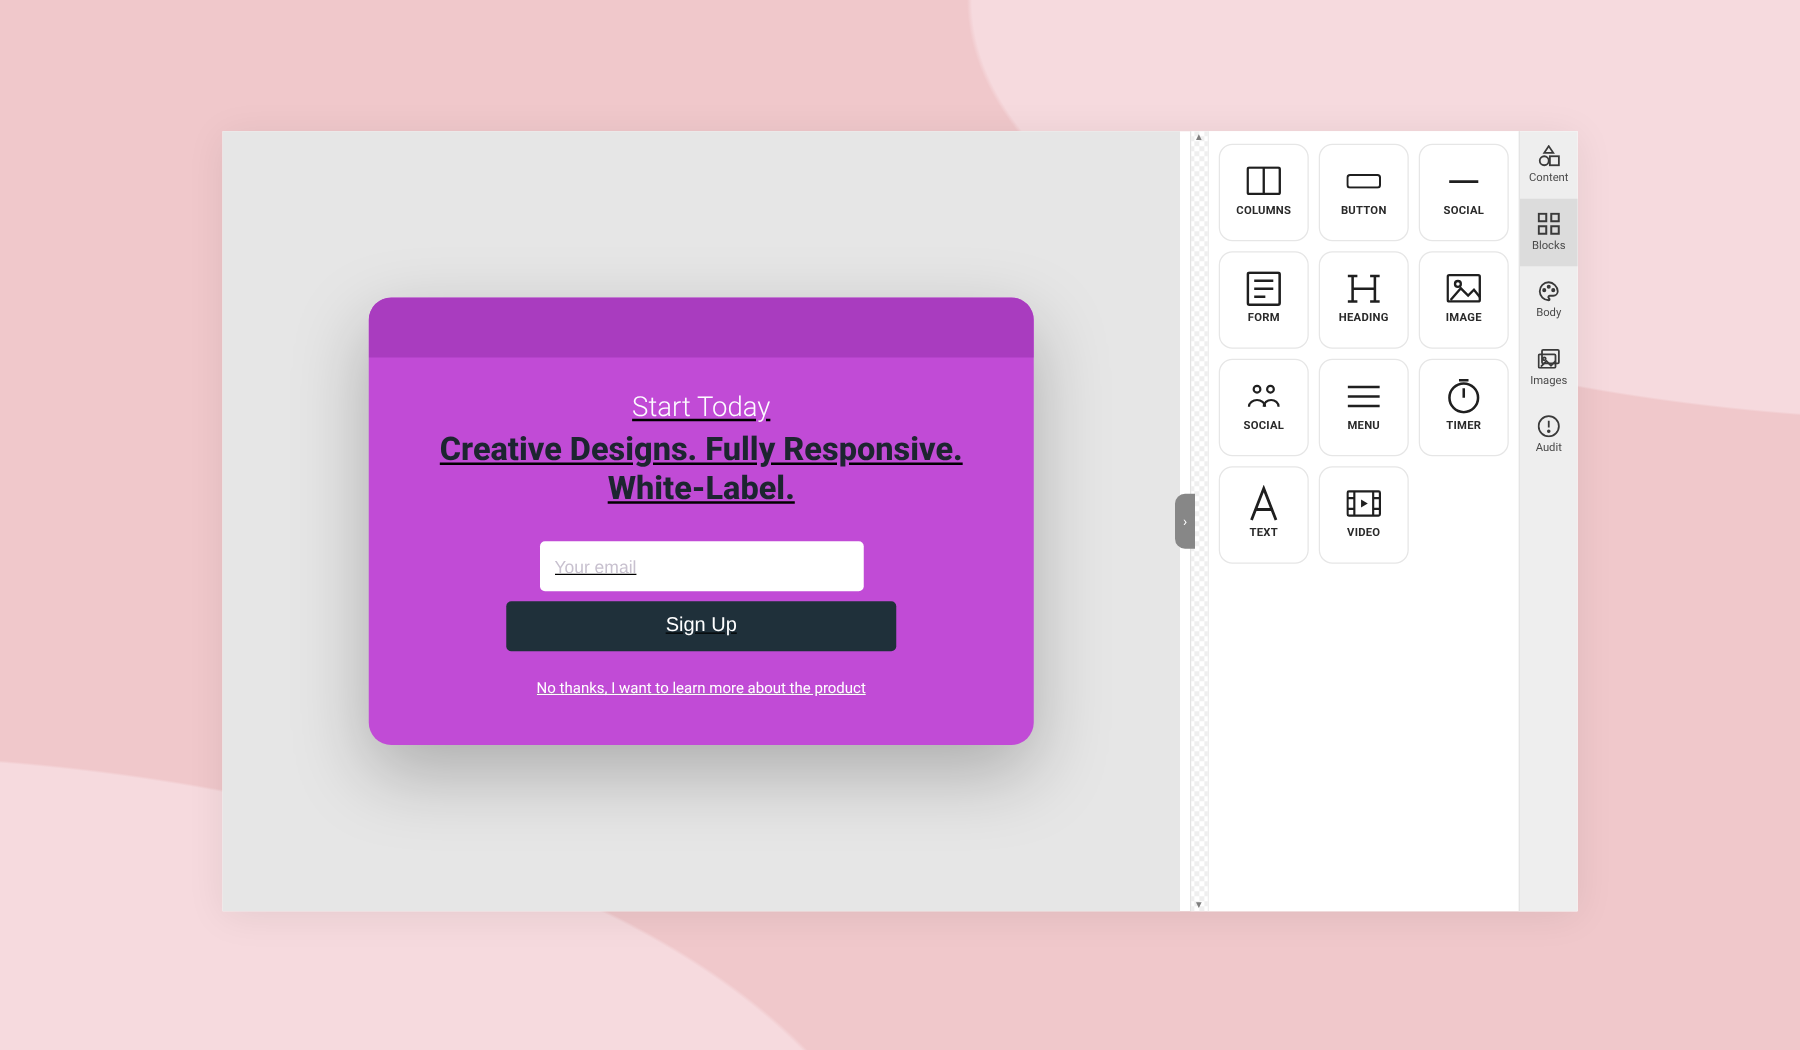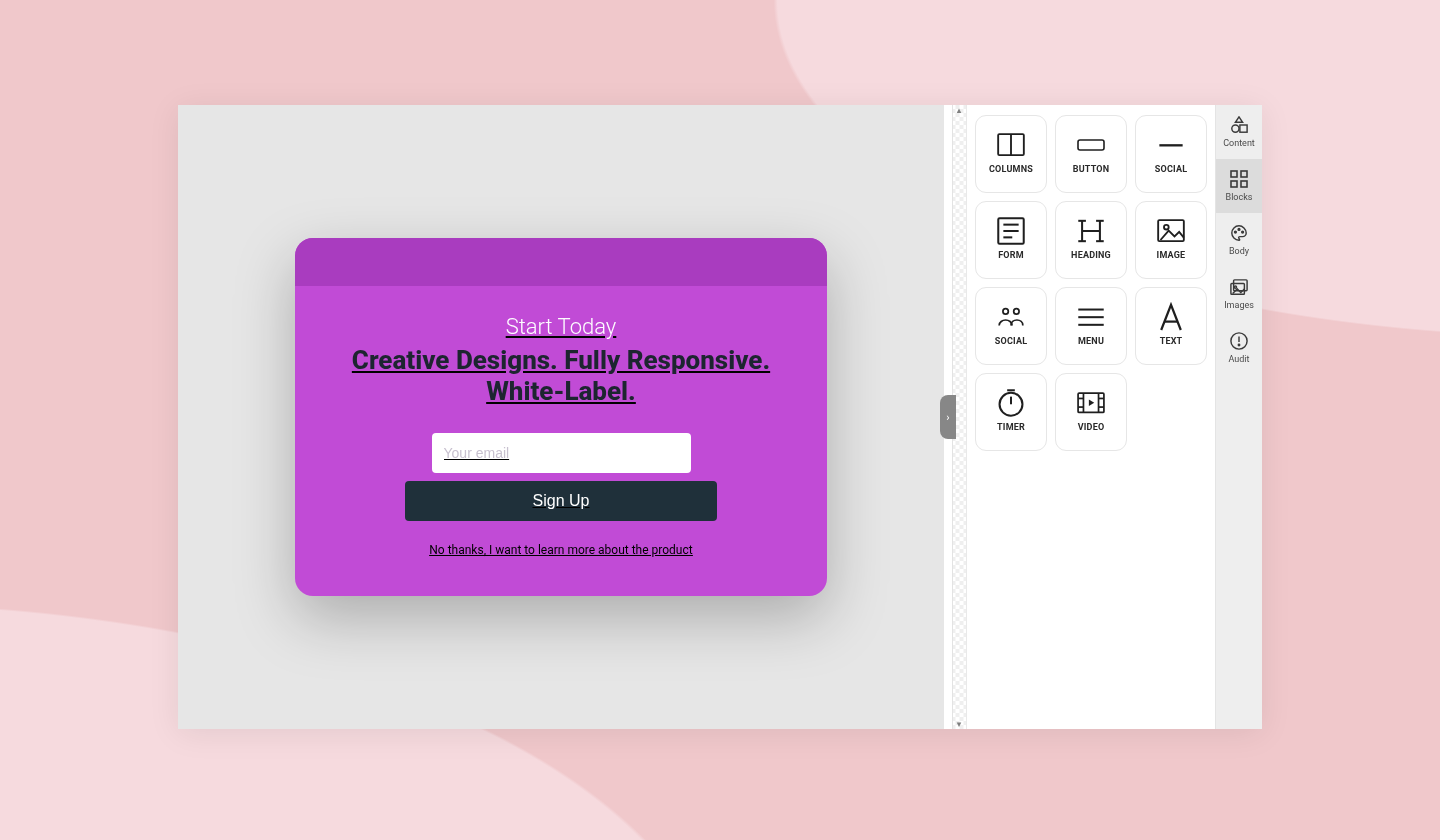--- a/index.html
+++ b/index.html
@@ -92,21 +92,21 @@
     border-radius: 4px;
     background: #1f303a;
     color: #fff;
     font-size: 16px;
     font-weight: 500;
     margin: 0 auto 18px;
     display: block;
     cursor: pointer;
   }
   .popup-decline {
-    color: #000000;
+    color: #ffffff;
     font-size: 12px;
     text-decoration: underline;
     cursor: pointer;
   }
 
   
   .scroll-gutter {
     width: 22px;
     position: relative;
     display: flex;
@@ -340,37 +340,37 @@
               <line x1="1" y1="2" x2="21" y2="2"></line>
               <line x1="1" y1="8" x2="21" y2="8"></line>
               <line x1="1" y1="14" x2="21" y2="14"></line>
             </svg>
         </span>
         <span class="label">MENU</span>
       </div>
 
       <div class="block-tile">
         <span class="icon">
-          <svg viewBox="0 0 20 22">
-              <polyline points="3,20 10,2 17,20"></polyline>
-              <line x1="5.5" y1="14" x2="14.5" y2="14"></line>
-            </svg>
-        </span>
-        <span class="label">TEXT</span>
-      </div>
-
-      <div class="block-tile">
-        <span class="icon">
           <svg viewBox="0 0 22 22">
               <circle cx="11" cy="12" r="9"></circle>
               <line x1="11" y1="12" x2="11" y2="6"></line>
               <line x1="8" y1="1" x2="14" y2="1"></line>
             </svg>
         </span>
         <span class="label">TIMER</span>
+      </div>
+
+      <div class="block-tile">
+        <span class="icon">
+          <svg viewBox="0 0 20 22">
+              <polyline points="3,20 10,2 17,20"></polyline>
+              <line x1="5.5" y1="14" x2="14.5" y2="14"></line>
+            </svg>
+        </span>
+        <span class="label">TEXT</span>
       </div>
 
       <div class="block-tile">
         <span class="icon">
           <svg viewBox="0 0 26 20">
               <rect x="1" y="1" width="24" height="18" rx="1"></rect>
               <line x1="6" y1="1" x2="6" y2="19"></line>
               <line x1="20" y1="1" x2="20" y2="19"></line>
               <line x1="1" y1="6" x2="6" y2="6"></line>
               <line x1="1" y1="14" x2="6" y2="14"></line>

